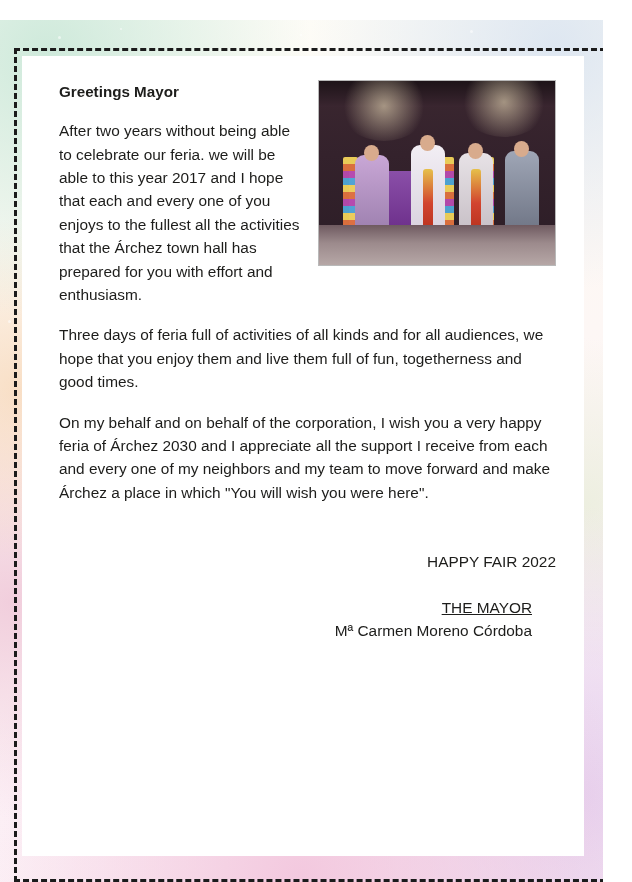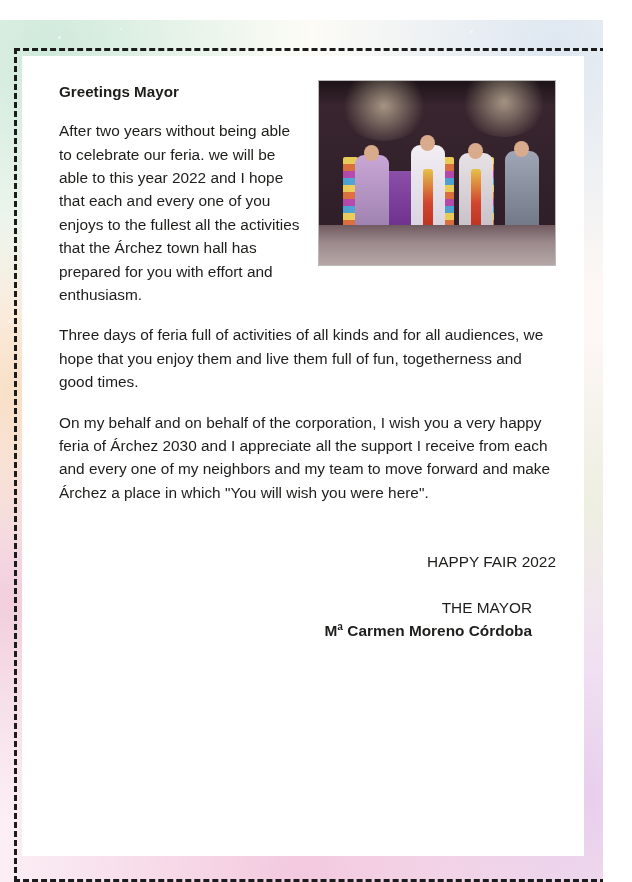--- a/index.html
+++ b/index.html
@@ -147,22 +147,22 @@
     margin: 46px 0 0 21px;
     text-align: right;
   }
 
   .signature {
     margin-top: 22px;
     text-align: right;
     padding-right: 24px;
     line-height: 1.55;
   }
-  .signature .line1 { font-weight: normal; }
-  .signature .line2 { font-weight: bold; }
+  .signature .line1 { font-weight: normal; text-decoration: underline; }
+  .signature .line2 { font-weight: normal; }
 </style>
 </head>
 <body>
 
 <div class="page">
 
   <div class="speck" style="left:58px;top:16px;width:3px;height:3px;"></div>
   <div class="speck" style="left:120px;top:8px;width:2px;height:2px;"></div>
   <div class="speck" style="left:300px;top:14px;width:2px;height:2px;"></div>
   <div class="speck" style="left:470px;top:10px;width:3px;height:3px;"></div>
@@ -202,21 +202,21 @@
         <div class="sash" style="left:152px;bottom:34px;"></div>
 
         <div class="person" style="left:186px;height:82px;background:linear-gradient(180deg,#9fa6b6 0%,#6e7484 100%);"></div>
         <div class="head" style="left:195px;bottom:108px;"></div>
 
         <div class="stage-front"></div>
       </div>
 
       <p class="greeting-line">Greetings Mayor</p>
 
-      <p class="para">After two years without being able to celebrate our feria. we will be able to this year 2022 and I hope that each and every one of you enjoys to the fullest all the activities that the Árchez town hall has prepared for you with effort and enthusiasm.</p>
+      <p class="para">After two years without being able to celebrate our feria. we will be able to this year 2017 and I hope that each and every one of you enjoys to the fullest all the activities that the Árchez town hall has prepared for you with effort and enthusiasm.</p>
       <p class="para">Three days of feria full of activities of all kinds and for all audiences, we hope that you enjoy them and live them full of fun, togetherness and good times.</p>
       <p class="para tight">On my behalf and on behalf of the corporation, I wish you a very happy feria of Árchez 2030 and I appreciate all the support I receive from each and every one of my neighbors and my team to move forward and make Árchez a place in which "You will wish you were here".</p>
 
       <p class="happy-fair">HAPPY FAIR 2022</p>
 
       <div class="signature">
         <div class="line1">THE MAYOR</div>
         <div class="line2">Mª  Carmen Moreno Córdoba</div>
       </div>
 

